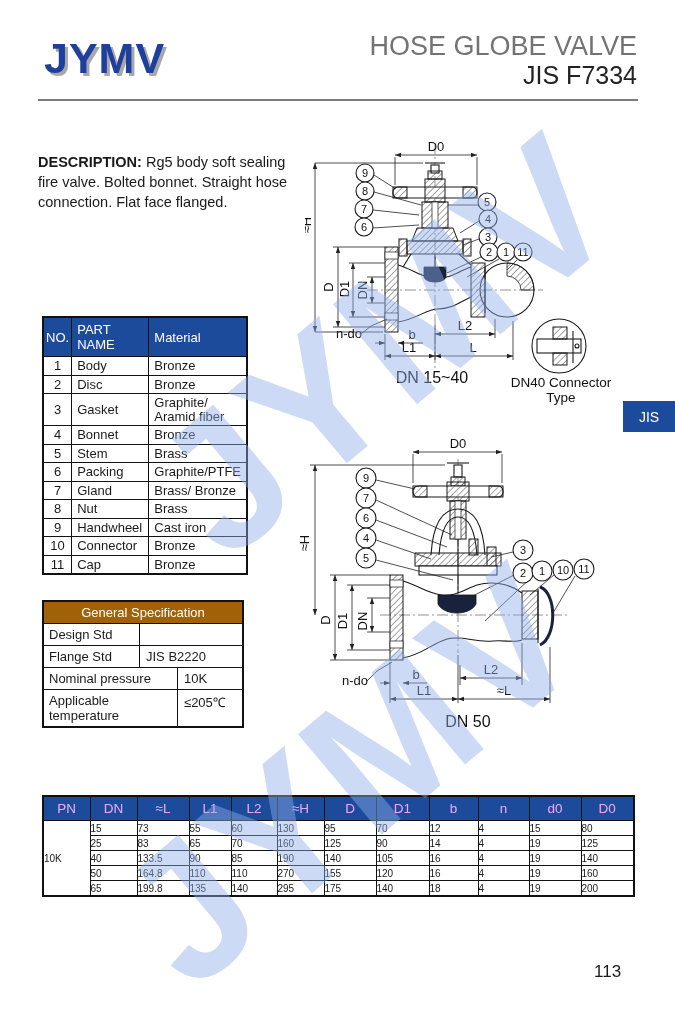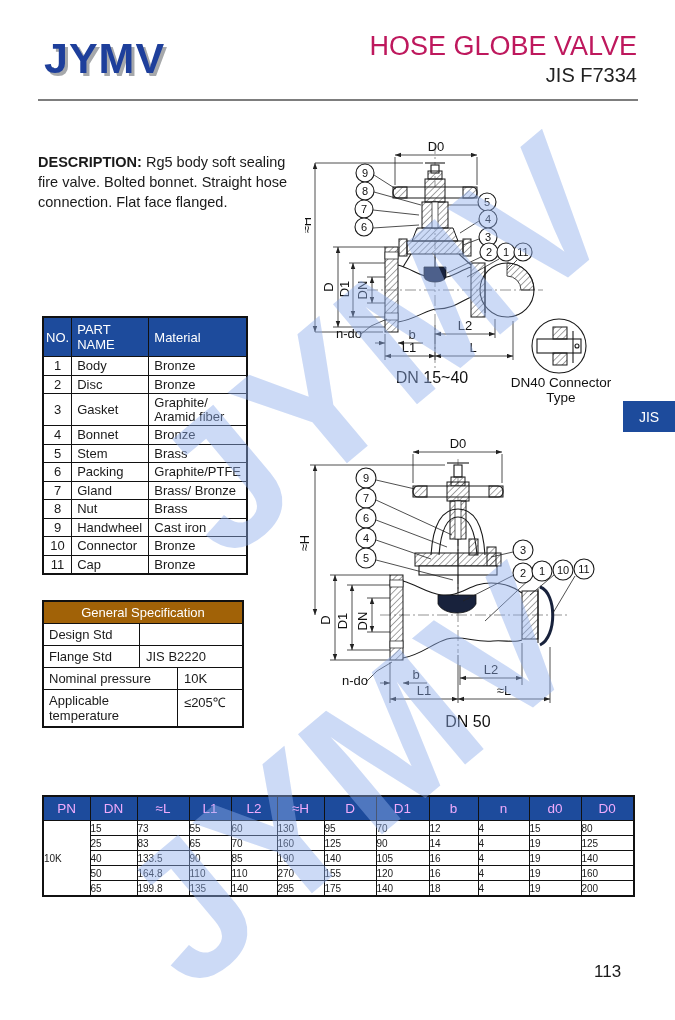--- a/index.html
+++ b/index.html
@@ -10,22 +10,22 @@
   
   .wm{position:absolute;font-weight:bold;font-size:190px;letter-spacing:2px;
       color:rgba(142,173,236,0.45);white-space:nowrap;z-index:6;pointer-events:none;}
   .wm1{left:385px;top:345px;transform:translate(-50%,-50%) rotate(-40deg);}
   .wm2{left:350px;top:775px;transform:translate(-50%,-50%) rotate(-40deg);}
 
   
   .logo{position:absolute;left:44px;top:34px;font-size:43px;font-weight:bold;
         color:#1e3f9b;text-shadow:3px 3px 0 #a6a8ab;letter-spacing:1px;z-index:2;}
   .titles{position:absolute;right:38px;top:30px;text-align:right;z-index:2;}
-  .title{font-size:27px;line-height:32px;color:#be185d;}
-  .subtitle{font-size:20px;line-height:26px;color:#222;}
+  .title{font-size:27px;line-height:32px;color:#737373;}
+  .subtitle{font-size:25px;line-height:26px;color:#222;}
   .rule{position:absolute;left:38px;top:99px;width:600px;height:2px;background:#7d7d7d;z-index:2;}
 
   
   .para{position:absolute;font-size:14.5px;line-height:20px;z-index:2;}
   .desc{left:38px;top:137px;width:268px;}
   .app{left:38px;top:219px;width:312px;}
   .para b{font-weight:bold;}
 
   
   table{border-collapse:collapse;z-index:2;position:absolute;background:transparent;}

